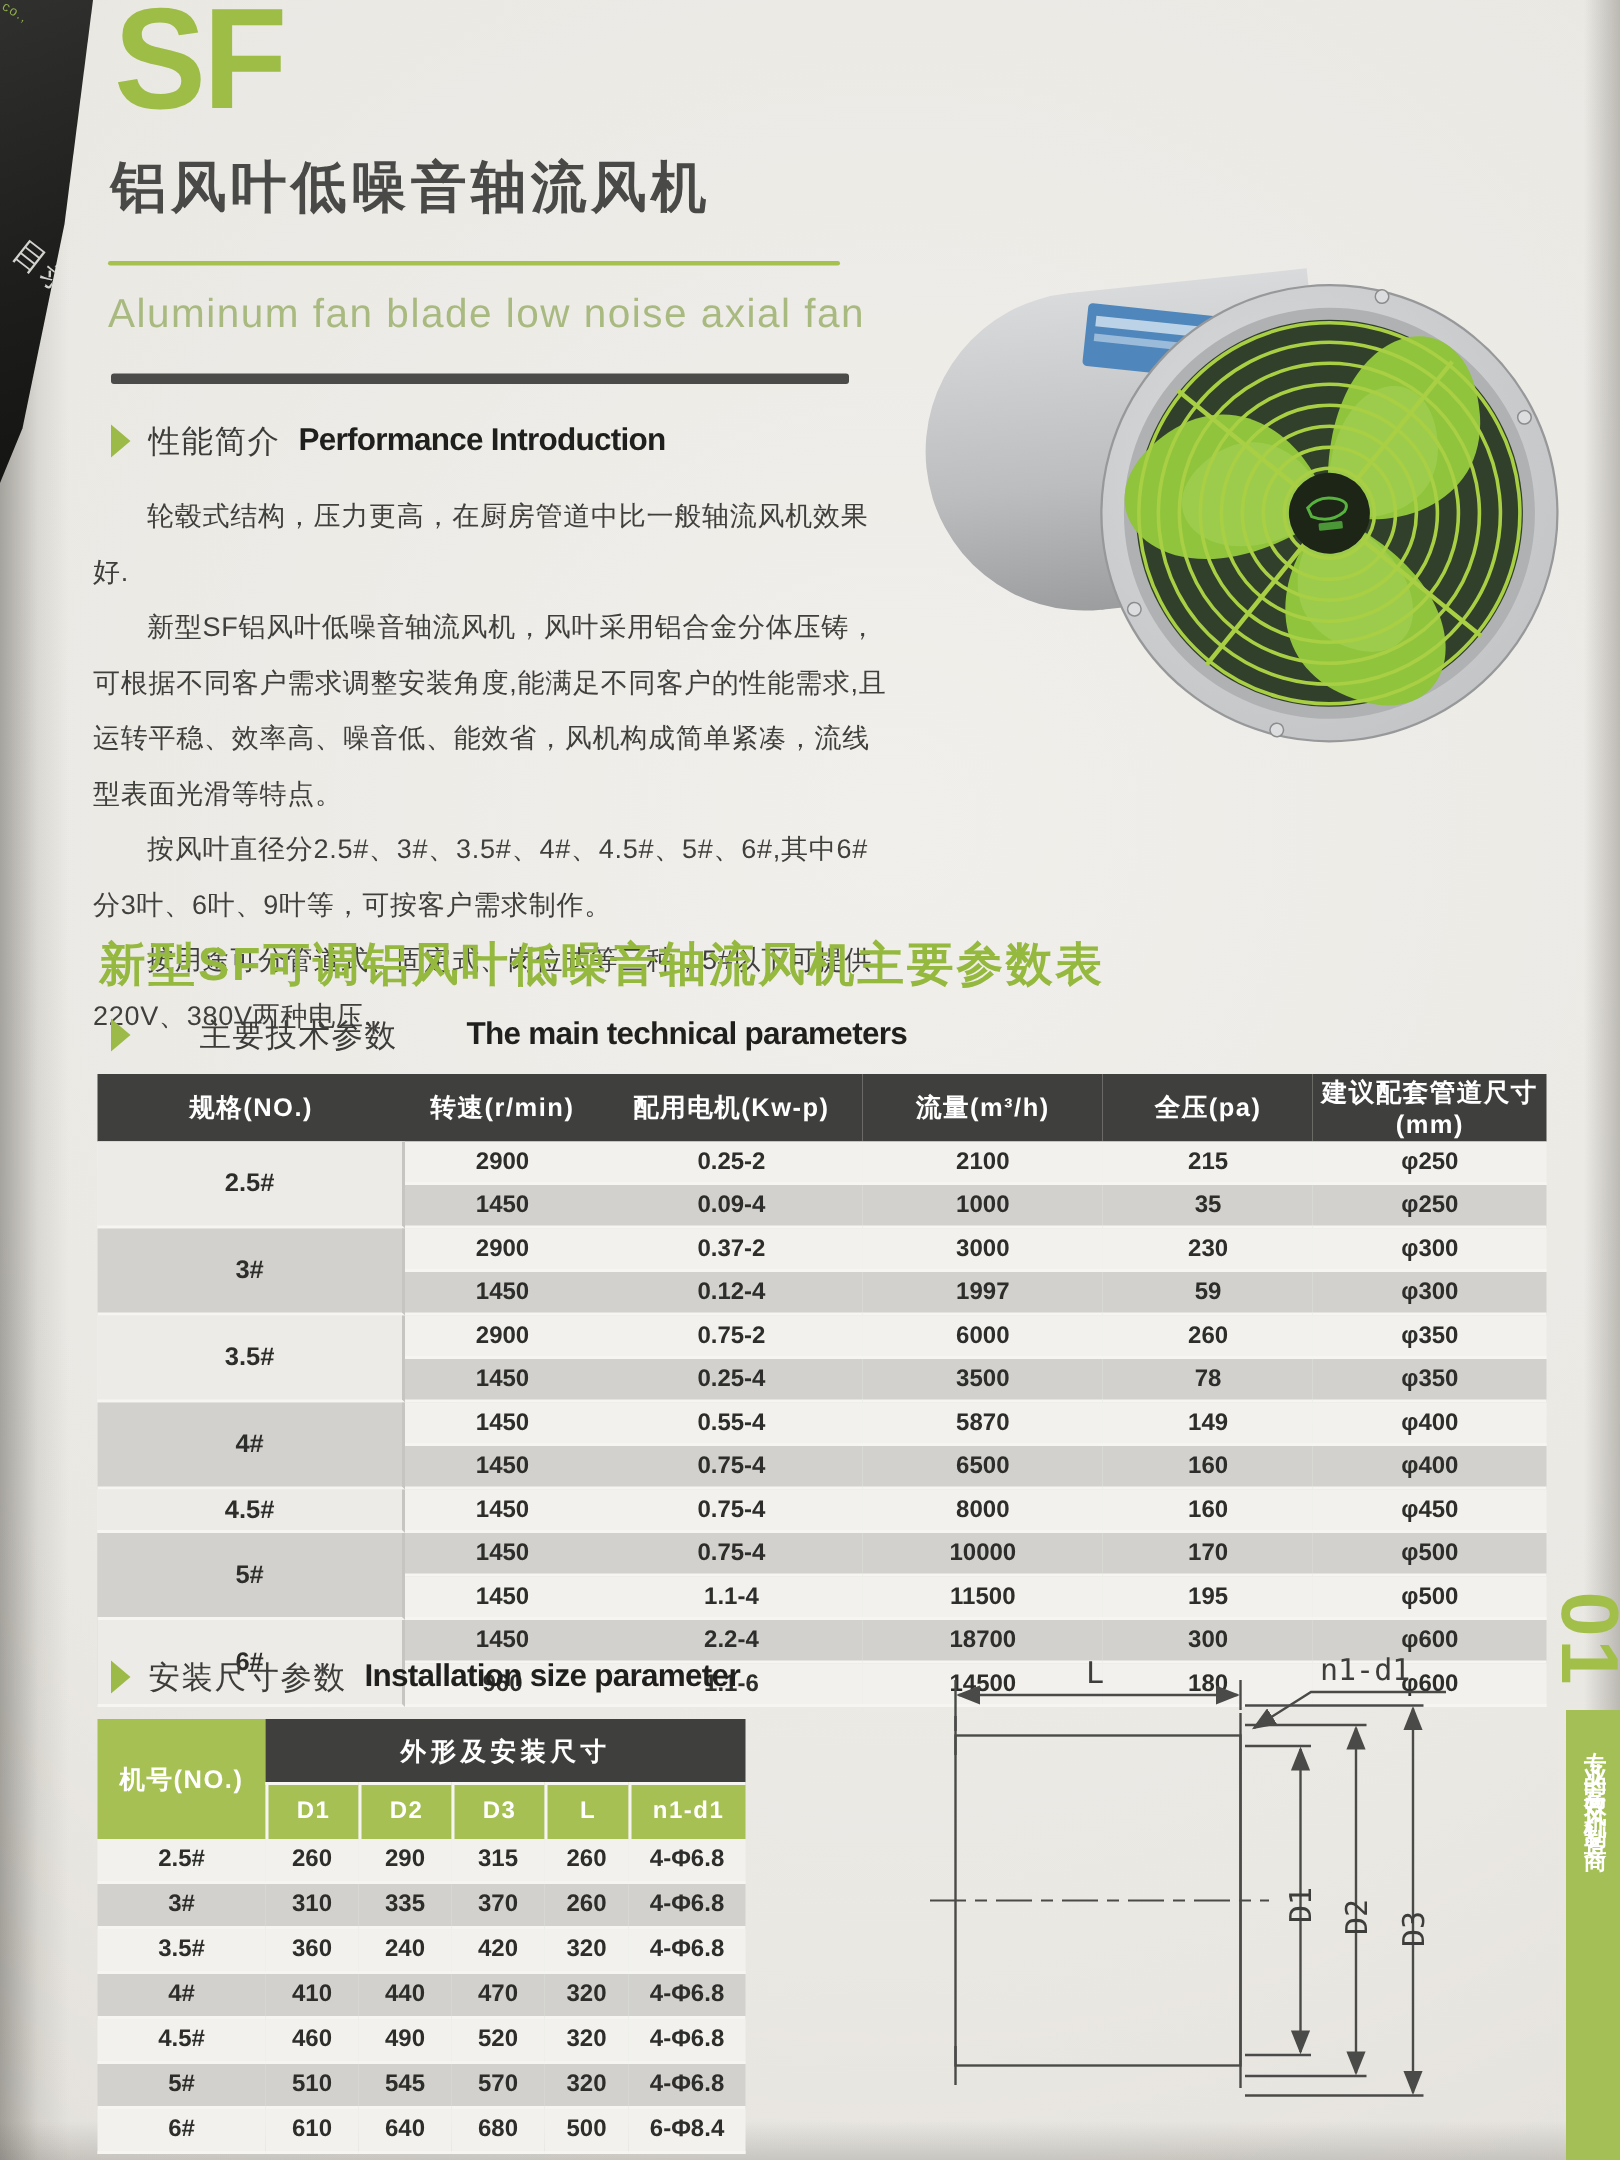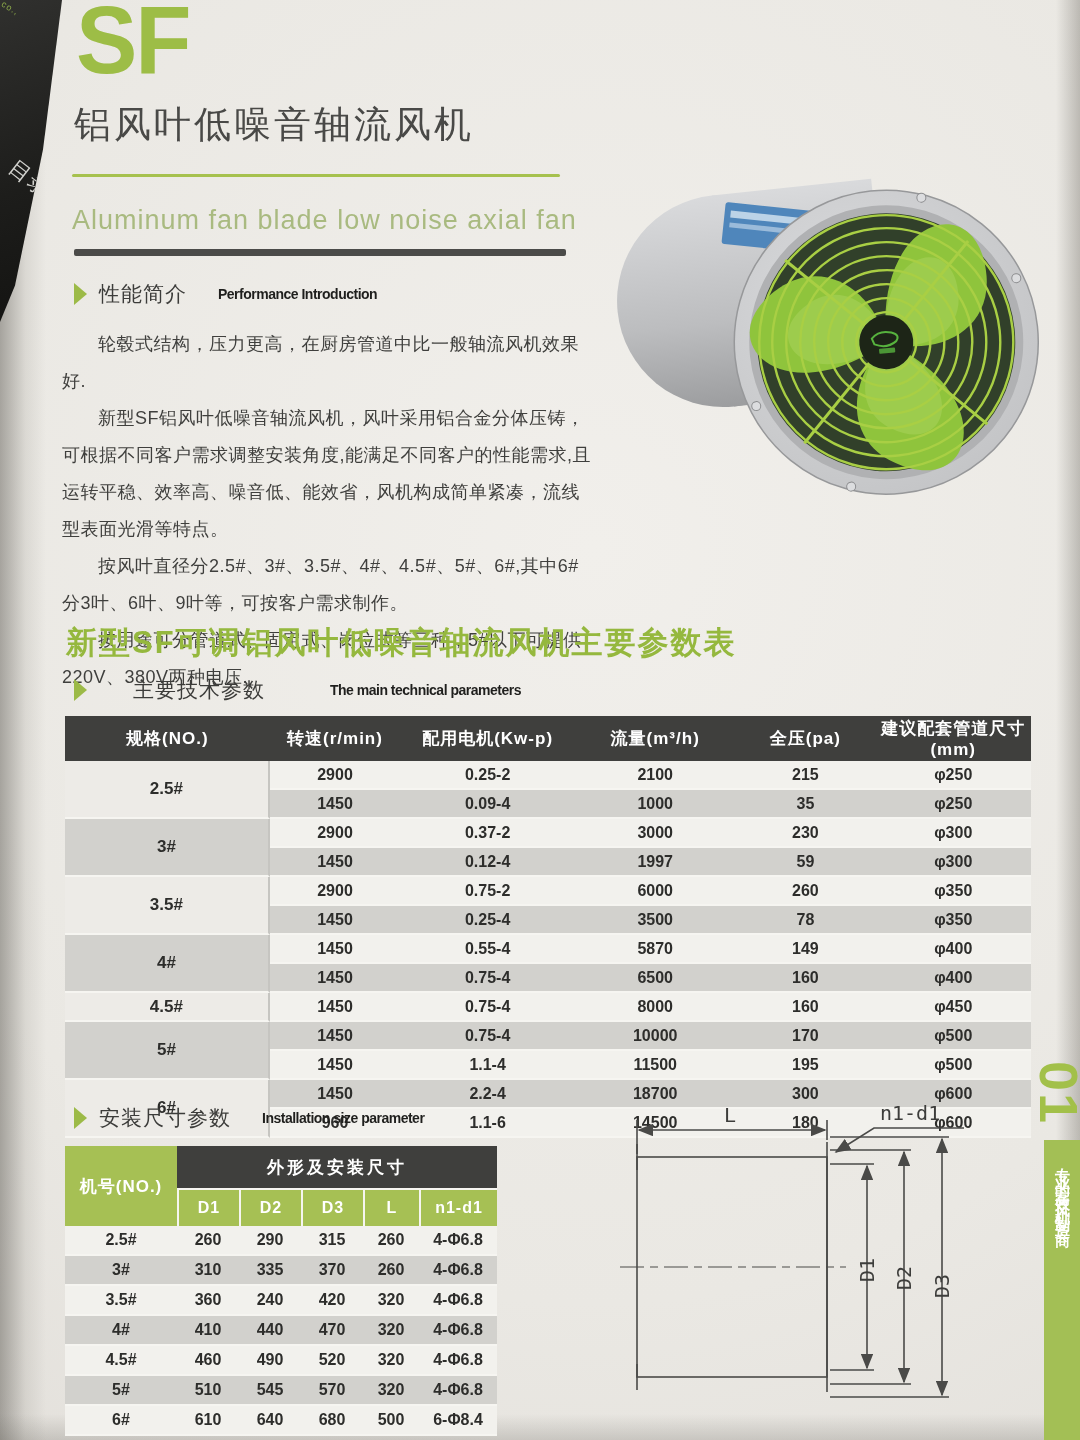--- a/index.html
+++ b/index.html
@@ -26,34 +26,34 @@
     background:linear-gradient(160deg,#30302e 0%,#1d1d1b 55%,#121210 100%);}
   .spine-toc{position:absolute;left:7px;top:165px;color:#d2d2ce;font-size:21px;
     transform:rotate(38deg);letter-spacing:2px;white-space:nowrap;}
   .spine-url{position:absolute;left:1px;top:3px;color:#8fae4b;font-size:9px;
     transform:rotate(31deg);white-space:nowrap;letter-spacing:1px;}
 
   
   .sf-logo{position:absolute;left:76px;top:-12px;font-size:92px;font-weight:bold;
     color:#9dbd46;letter-spacing:-2px;transform:scaleY(1.04);}
   .title-cn{position:absolute;left:74px;top:100px;font-size:37px;color:#494947;
-    font-weight:400;letter-spacing:3px;}
+    font-weight:700;letter-spacing:3px;}
   .rule-green{position:absolute;left:72px;top:174px;width:488px;height:3px;
     background:#a6c14e;border-radius:2px;}
-  .subtitle-en{position:absolute;left:72px;top:205px;font-size:27px;color:#a9ba80;
+  .subtitle-en{position:absolute;left:72px;top:194px;font-size:27px;color:#a9ba80;
     letter-spacing:1px;}
   .rule-dark{position:absolute;left:74px;top:249px;width:492px;height:7px;
     background:#4b4b49;border-radius:2px;}
 
   
   .sec-head{position:absolute;display:flex;align-items:center;gap:12px;justify-content:center;}
   .tri{width:0;height:0;border-left:13px solid #9cba47;border-top:11px solid transparent;
     border-bottom:11px solid transparent;}
   .sec-cn{font-size:21px;color:#3c3c3a;letter-spacing:1px;}
-  .sec-en{font-size:14px;color:#1f1f1d;font-weight:bold;letter-spacing:-0.5px;margin-left:19px;}
+  .sec-en{font-size:21px;color:#1f1f1d;font-weight:bold;letter-spacing:-0.5px;}
 
   
   .perf-text{position:absolute;left:62px;top:326px;width:530px;}
   .perf-text p{margin:0;text-indent:2em;font-size:18px;line-height:37px;color:#3f3f3d;
     letter-spacing:0.5px;}
 
   .params-title{position:absolute;left:66px;top:622px;font-size:31px;font-weight:bold;
     color:#95b83e;letter-spacing:2px;}
 
   

